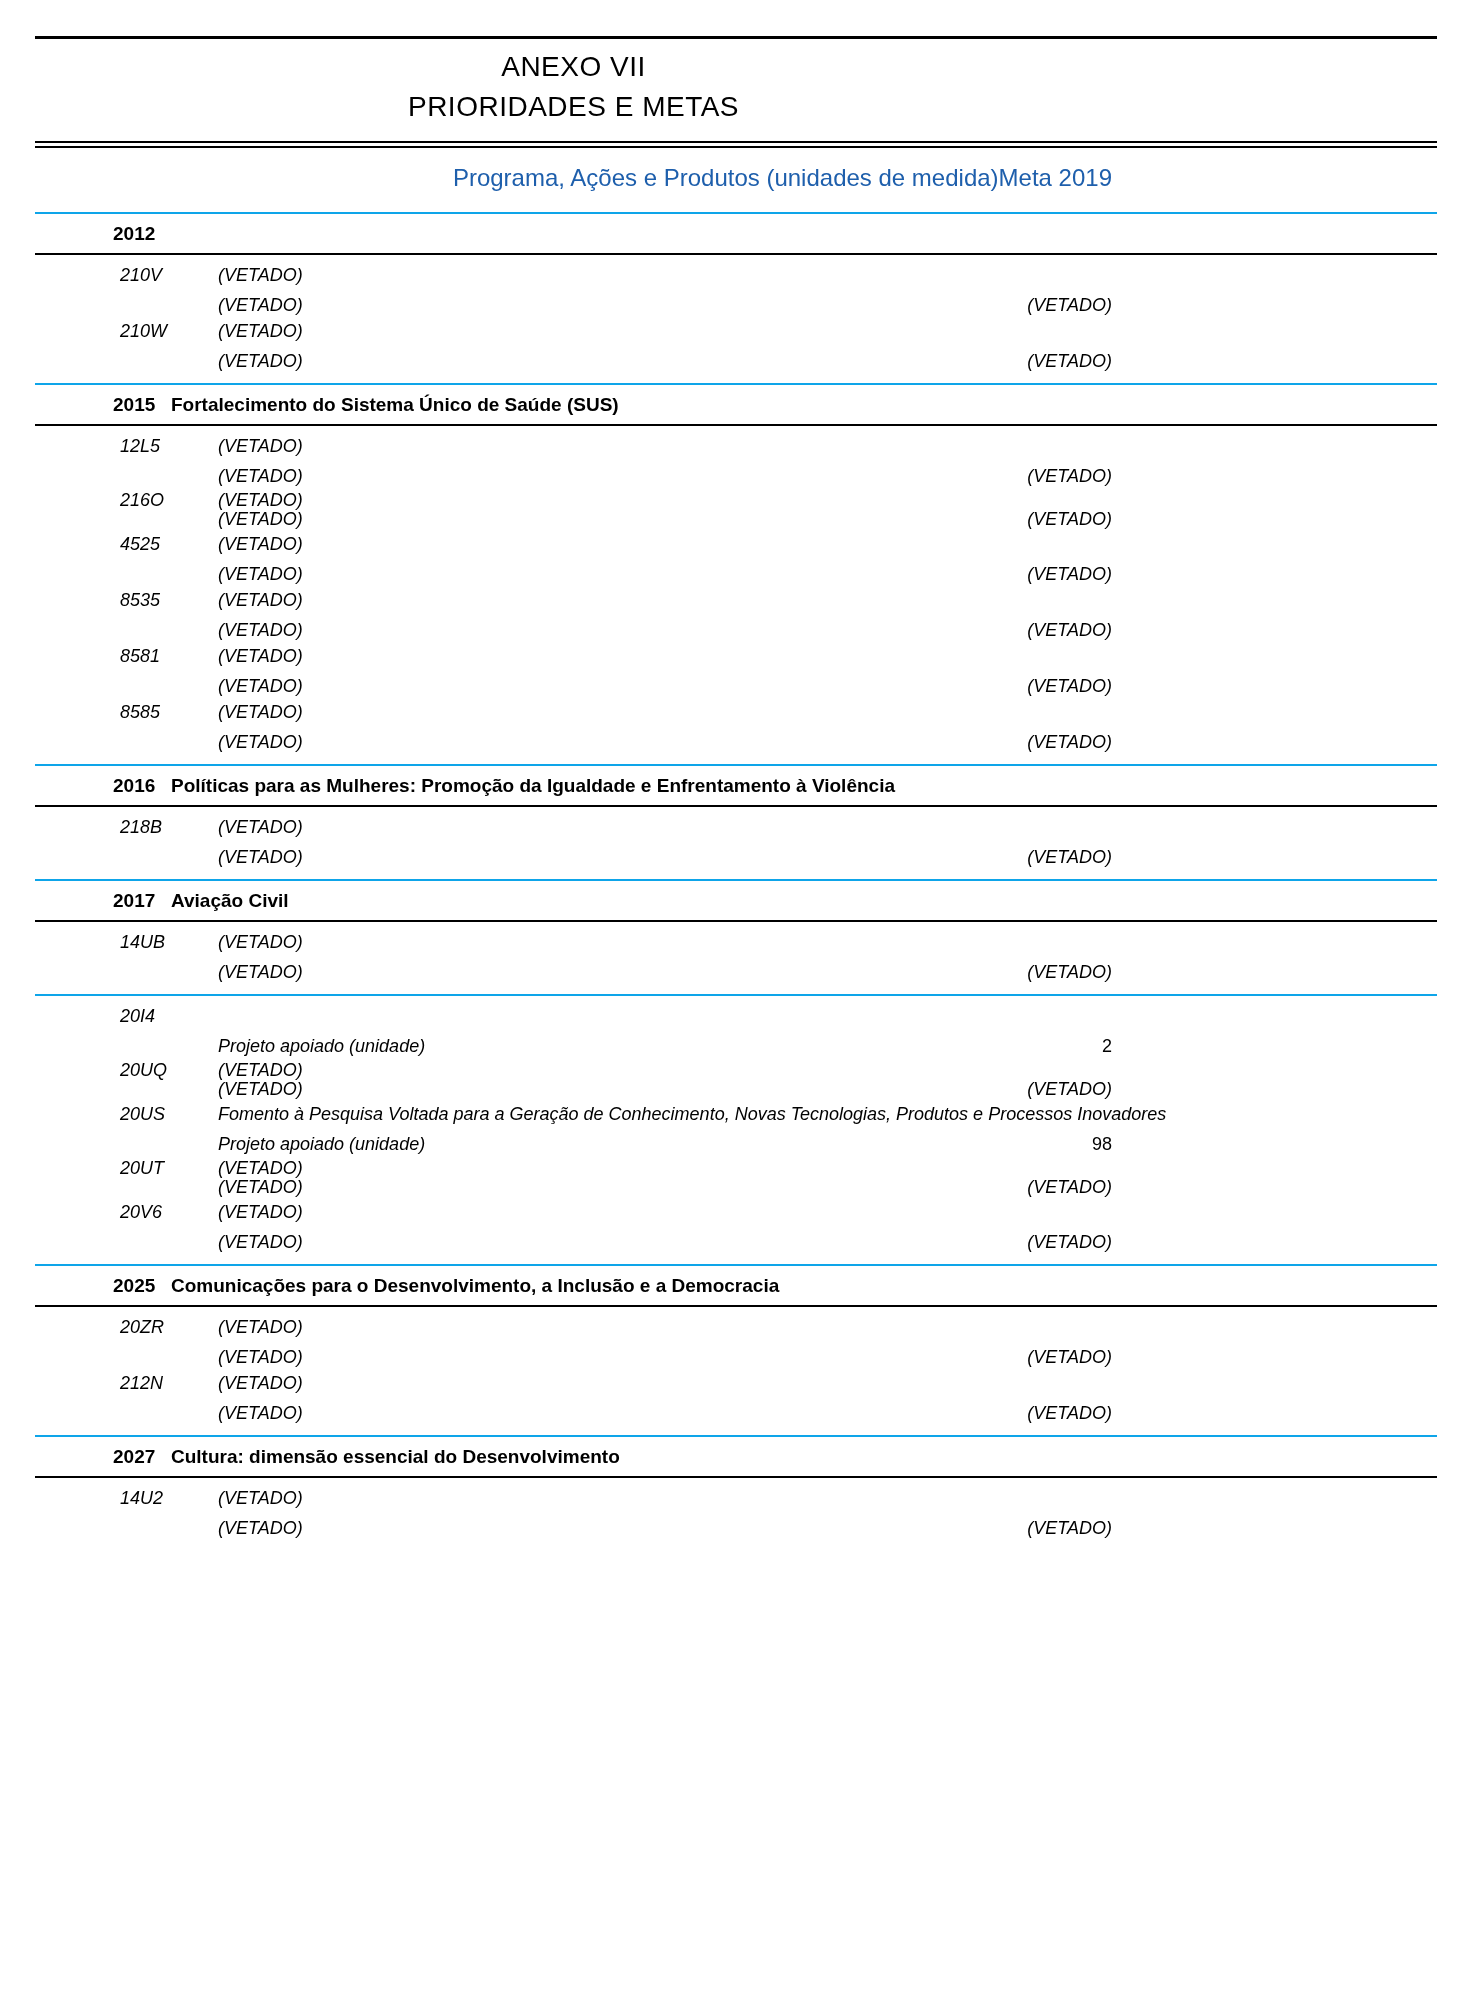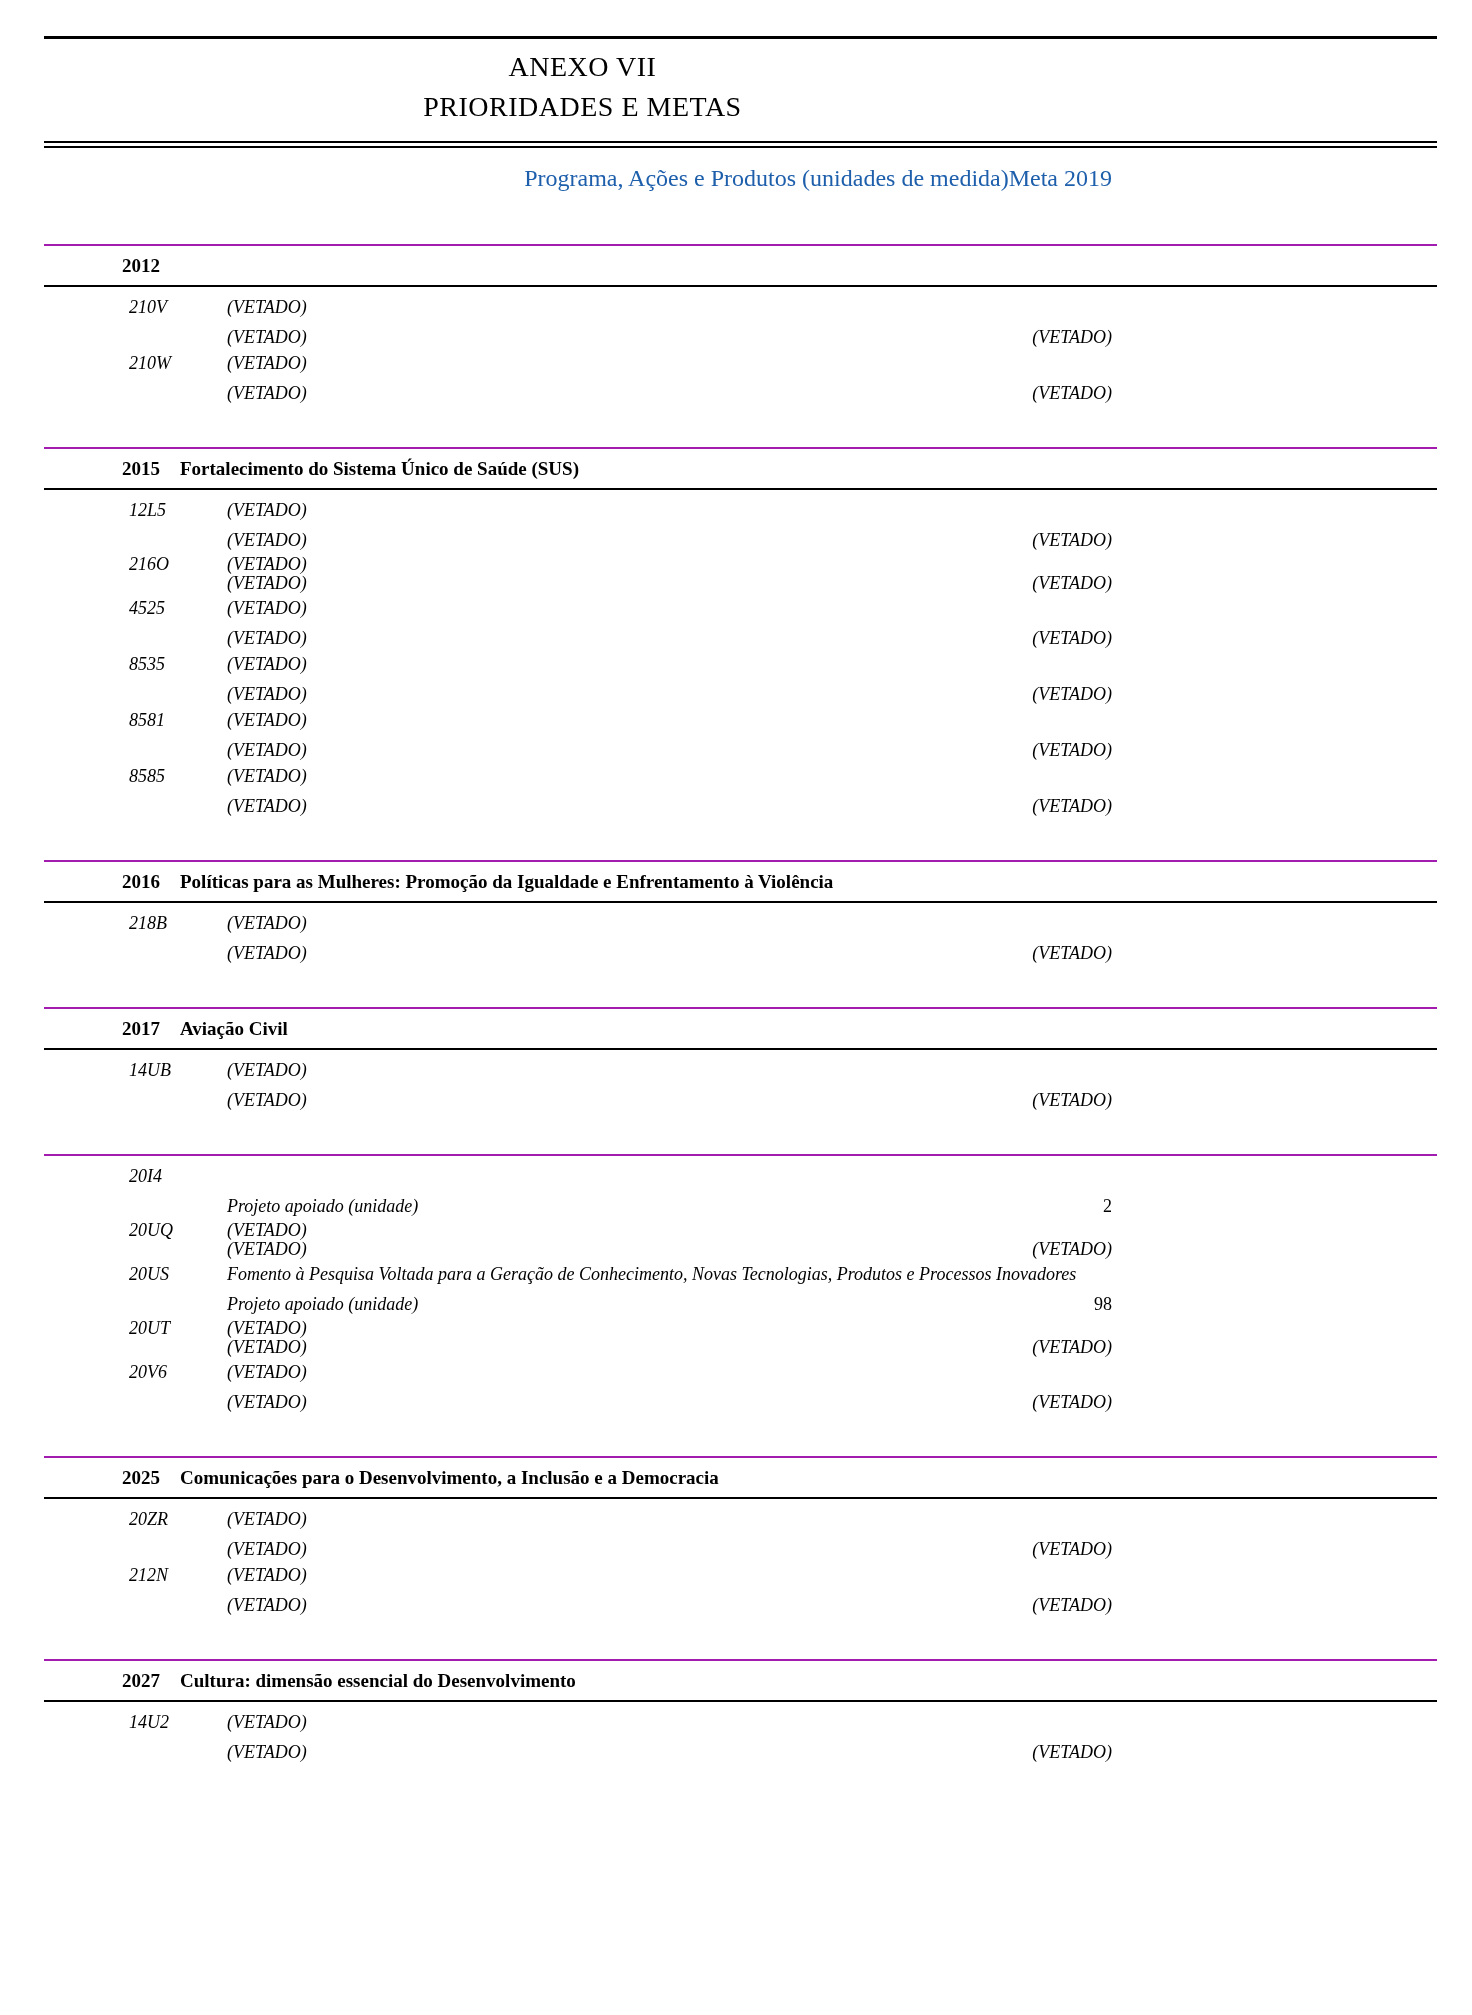--- a/index.html
+++ b/index.html
@@ -6,21 +6,21 @@
   * { box-sizing: border-box; }
   html, body { margin: 0; padding: 0; }
   body {
     width: 1472px;
     height: 2015px;
     background: #ffffff;
     color: #000000;
     font-family: "Liberation Sans", sans-serif;
     overflow: hidden;
   }
-  .page { padding: 36px 35px 0 44px; font-family: Liberation Serif, serif; }
+  .page { padding: 36px 35px 0 35px; }
 
   hr.rule {
     border: 0;
     border-top: 3px solid #000;
     margin: 0;
   }
   .title-block {
     width: 1077px;
     text-align: center;
     padding: 8px 0 14px 0;
@@ -39,21 +39,21 @@
   .table-header {
     display: flex;
     justify-content: flex-end;
     align-items: baseline;
     padding: 16px 325px 20px 78px;
     color: var(--accent, #1e5fac);
     font-size: 24px;
     line-height: 28px;
   }
 
-  .program { border-top: 2px solid #a21caf; margin-top: 32px; }
+  .program { border-top: 2px solid #0ea5e9; }
   .program-row {
     display: flex;
     border-bottom: 2px solid #000;
     padding: 8px 0;
     font-weight: bold;
     font-size: 19px;
     line-height: 23px;
   }
   .p-code { margin-left: 78px; width: 58px; flex: none; }
   .p-title { flex: 1; padding-right: 20px; }

